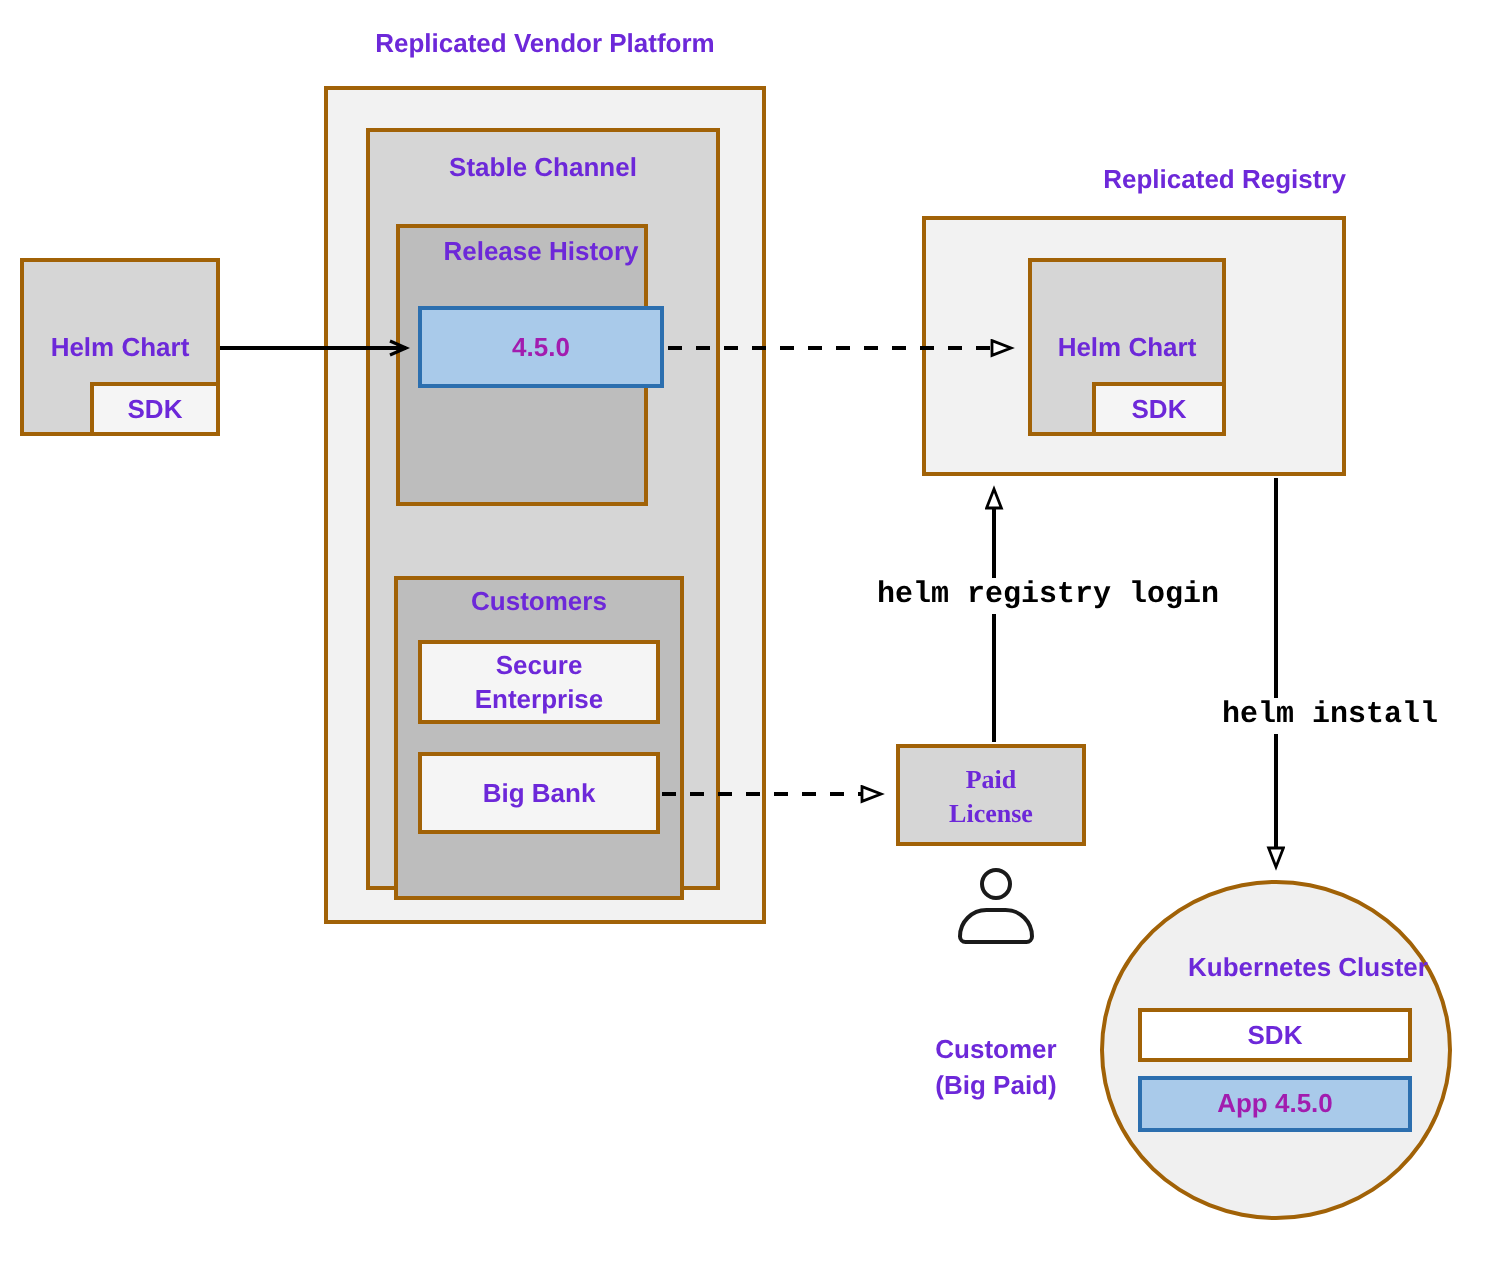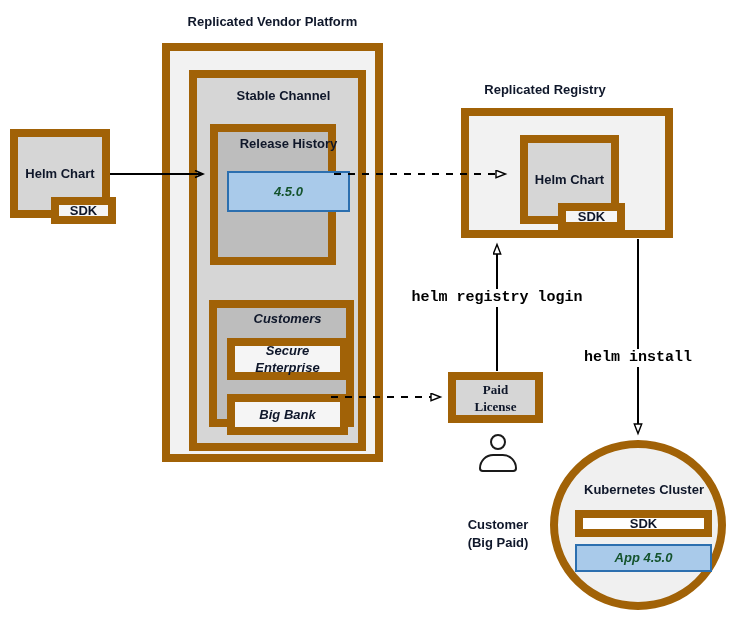--- a/index.html
+++ b/index.html
@@ -1,31 +1,31 @@
 <!DOCTYPE html>
 <html><head>
 <meta charset="utf-8">
 <style>
   html,body{margin:0;padding:0;background:#ffffff;}
   #canvas{position:relative;width:747px;height:634px;background:#ffffff;overflow:hidden;
           font-family:"Liberation Sans",sans-serif;}
-  .box{position:absolute;border:8px solid #a16207;box-sizing:border-box;}
+  .box{position:absolute;border:2px solid #a16207;box-sizing:border-box;}
   .fill-light{background:#F2F2F2;}
   .fill-mid{background:#D6D6D6;}
   .fill-dark{background:#BDBDBD;}
   .fill-node{background:#F5F5F5;}
   .fill-white{background:#FFFFFF;}
   .fill-blue{background:#A9CAEA;border-color:#2C6FAF;border-width:2.5px;}
-  .lbl{font-weight:bold;font-size:13px;line-height:16px;color:#0f172a;text-align:center;}
+  .lbl{font-weight:bold;font-size:13px;line-height:16px;color:#6d28d9;text-align:center;}
   .abs{position:absolute;}
   .flexc{display:flex;align-items:center;justify-content:center;}
-  .blue-text{color:#14532d;font-style:italic;}
+  .blue-text{color:#a21caf;}
   .cmd{position:absolute;font-family:"Liberation Mono","DejaVu Sans Mono",monospace;
        font-weight:bold;font-size:15px;line-height:16px;color:#000;text-align:center;
-       background:#ffffff;z-index:30;padding:1px 0;}
+       background:#ffffff;z-index:30;padding:1px 0;margin-left:27px;}
   .two-line{line-height:17px;}
   svg.connectors{position:absolute;left:0;top:0;z-index:20;pointer-events:none;}
   .person-head{position:absolute;width:16px;height:16px;border:2.5px solid #1a1a1a;
                border-radius:50%;background:#fff;box-sizing:border-box;}
   .person-body{position:absolute;width:38px;height:18px;border:2.5px solid #1a1a1a;
                border-radius:15px 15px 4px 4px;background:#fff;box-sizing:border-box;}
 </style>
 </head>
 <body>
 
@@ -40,42 +40,42 @@
 
       <div class="box fill-dark" style="left:13px;top:46px;width:126px;height:141px;">
         <span class="lbl abs" style="left:0;top:4px;width:141px;">Release History</span>
 
         <div class="box fill-blue flexc" style="left:9px;top:39px;width:123px;height:41px;">
           <span class="lbl blue-text">4.5.0</span>
         </div>
 
       </div>
 
-      <div class="box fill-dark" style="left:12px;top:222px;width:145px;height:127px;font-style:italic;">
+      <div class="box fill-dark" style="left:12px;top:222px;width:145px;height:162px;">
         <span class="lbl abs" style="left:0;top:3px;width:141px;">Customers</span>
 
         <div class="box fill-node flexc" style="left:10px;top:86px;width:121px;height:41px;">
           <span class="lbl">Big Bank</span>
         </div>
 
         <div class="box fill-node flexc" style="left:10px;top:30px;width:121px;height:42px;">
           <span class="lbl two-line" style="display:inline-block;width:80px;">Secure Enterprise</span>
         </div>
       </div>
     </div>
   </div>
 
   <div class="box fill-mid flexc" style="left:10px;top:129px;width:100px;height:89px;">
     <span class="lbl">Helm Chart</span>
     <div class="box fill-node flexc" style="left:33px;top:60px;width:65px;height:27px;">
       <span class="lbl">SDK</span>
     </div>
   </div>
 
-  <div class="lbl abs" style="left:439px;top:82px;width:212px;">Replicated Registry</div>
+  <div class="lbl abs" style="left:461px;top:82px;width:212px;text-align:right;">Replicated Registry</div>
 
   <div class="box fill-light" style="left:461px;top:108px;width:212px;height:130px;">
     <div class="box fill-mid flexc" style="left:51px;top:19px;width:99px;height:89px;">
       <span class="lbl">Helm Chart</span>
       <div class="box fill-node flexc" style="left:30px;top:60px;width:67px;height:27px;">
         <span class="lbl">SDK</span>
       </div>
     </div>
   </div>
 
@@ -84,21 +84,21 @@
   </div>
 
   <div class="person-head" style="left:490px;top:434px;"></div>
   <div class="person-body" style="left:479px;top:454px;"></div>
   <div class="lbl abs" style="left:448px;top:484px;width:100px;line-height:18px;">
     <span style="display:block;margin-top:32px;">Customer</span>
     <span style="display:block;">(Big Paid)</span>
   </div>
 
   <div class="box" style="left:550px;top:440px;width:176px;height:170px;border-radius:50%;background:#F0F0F0;">
-    <span class="lbl abs" style="left:0;top:34px;width:172px;">Kubernetes Cluster</span>
+    <span class="lbl abs" style="left:16px;top:34px;width:172px;">Kubernetes Cluster</span>
     <div class="box fill-white flexc" style="left:17px;top:62px;width:137px;height:27px;">
       <span class="lbl">SDK</span>
     </div>
     <div class="box fill-blue flexc" style="left:17px;top:96px;width:137px;height:28px;">
       <span class="lbl blue-text">App 4.5.0</span>
     </div>
   </div>
 
   <svg class="connectors" width="747" height="634" viewBox="0 0 747 634">
     <defs>

